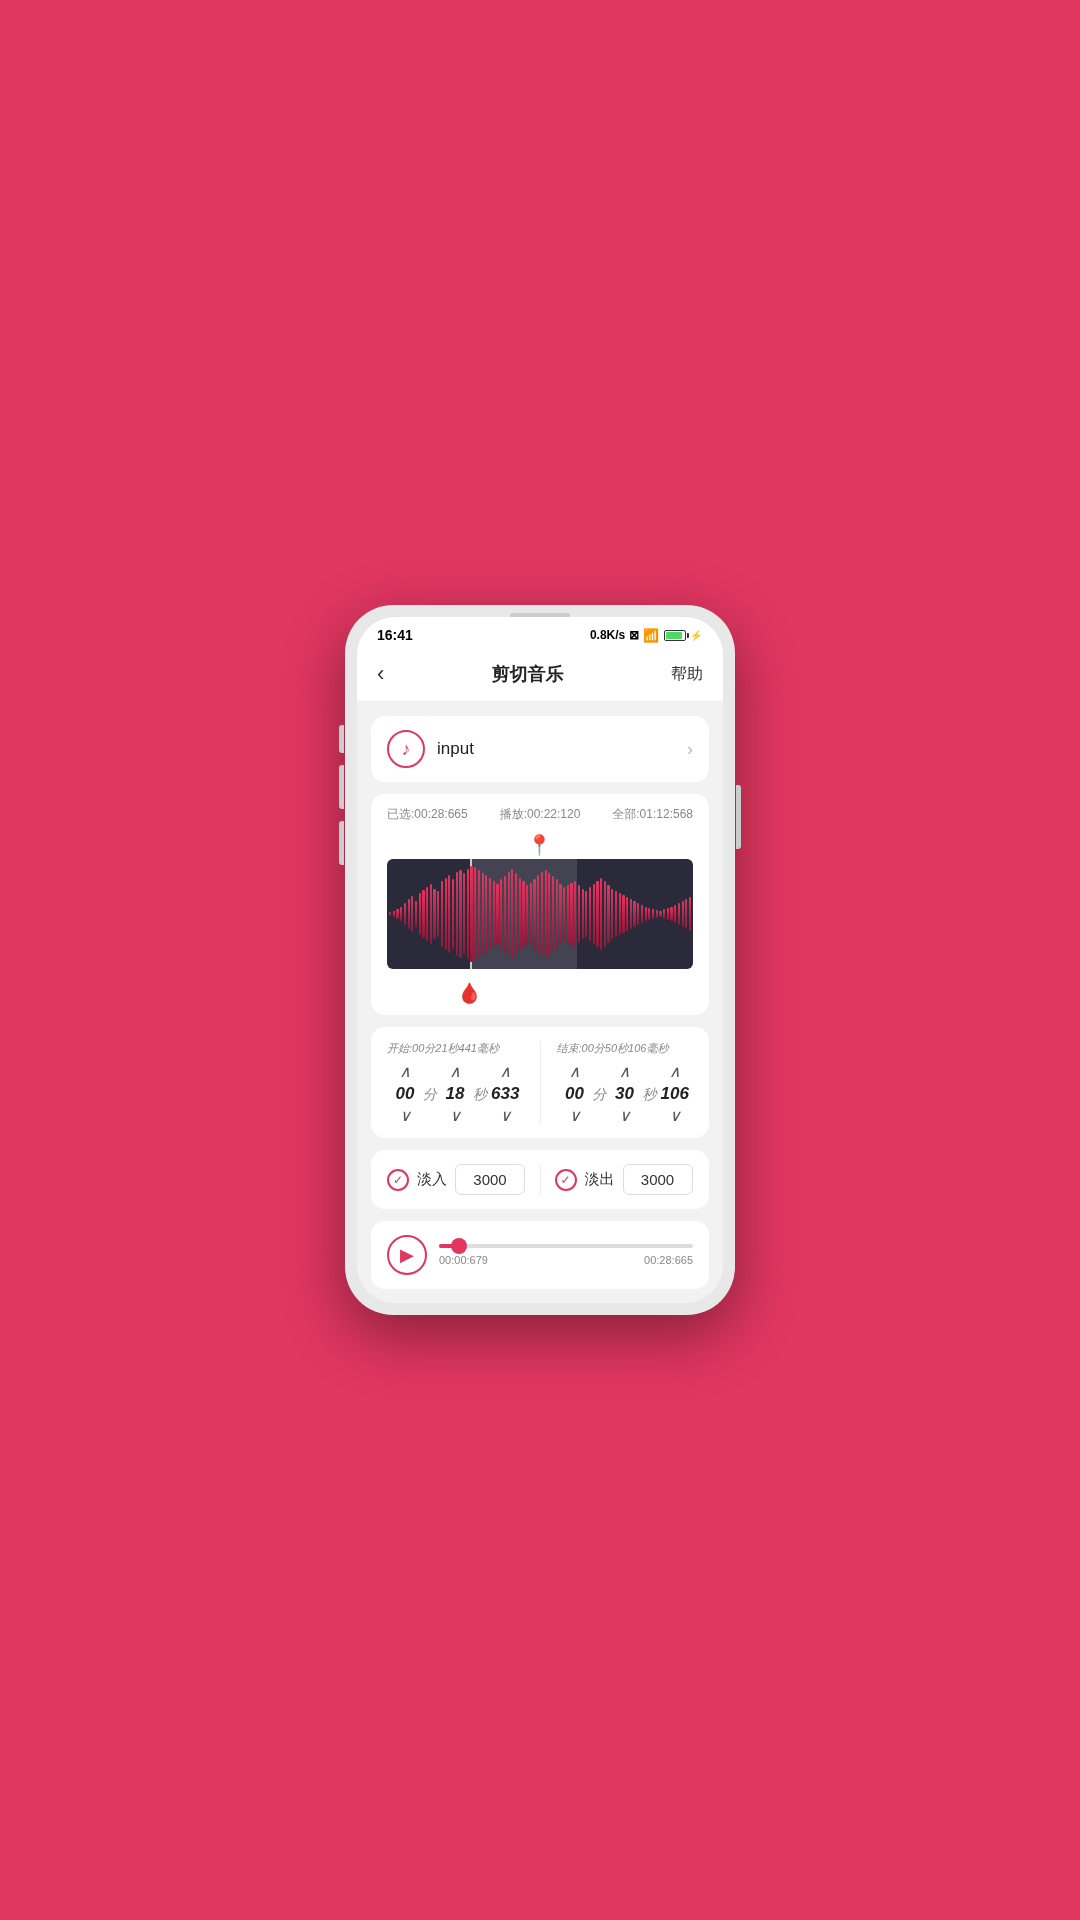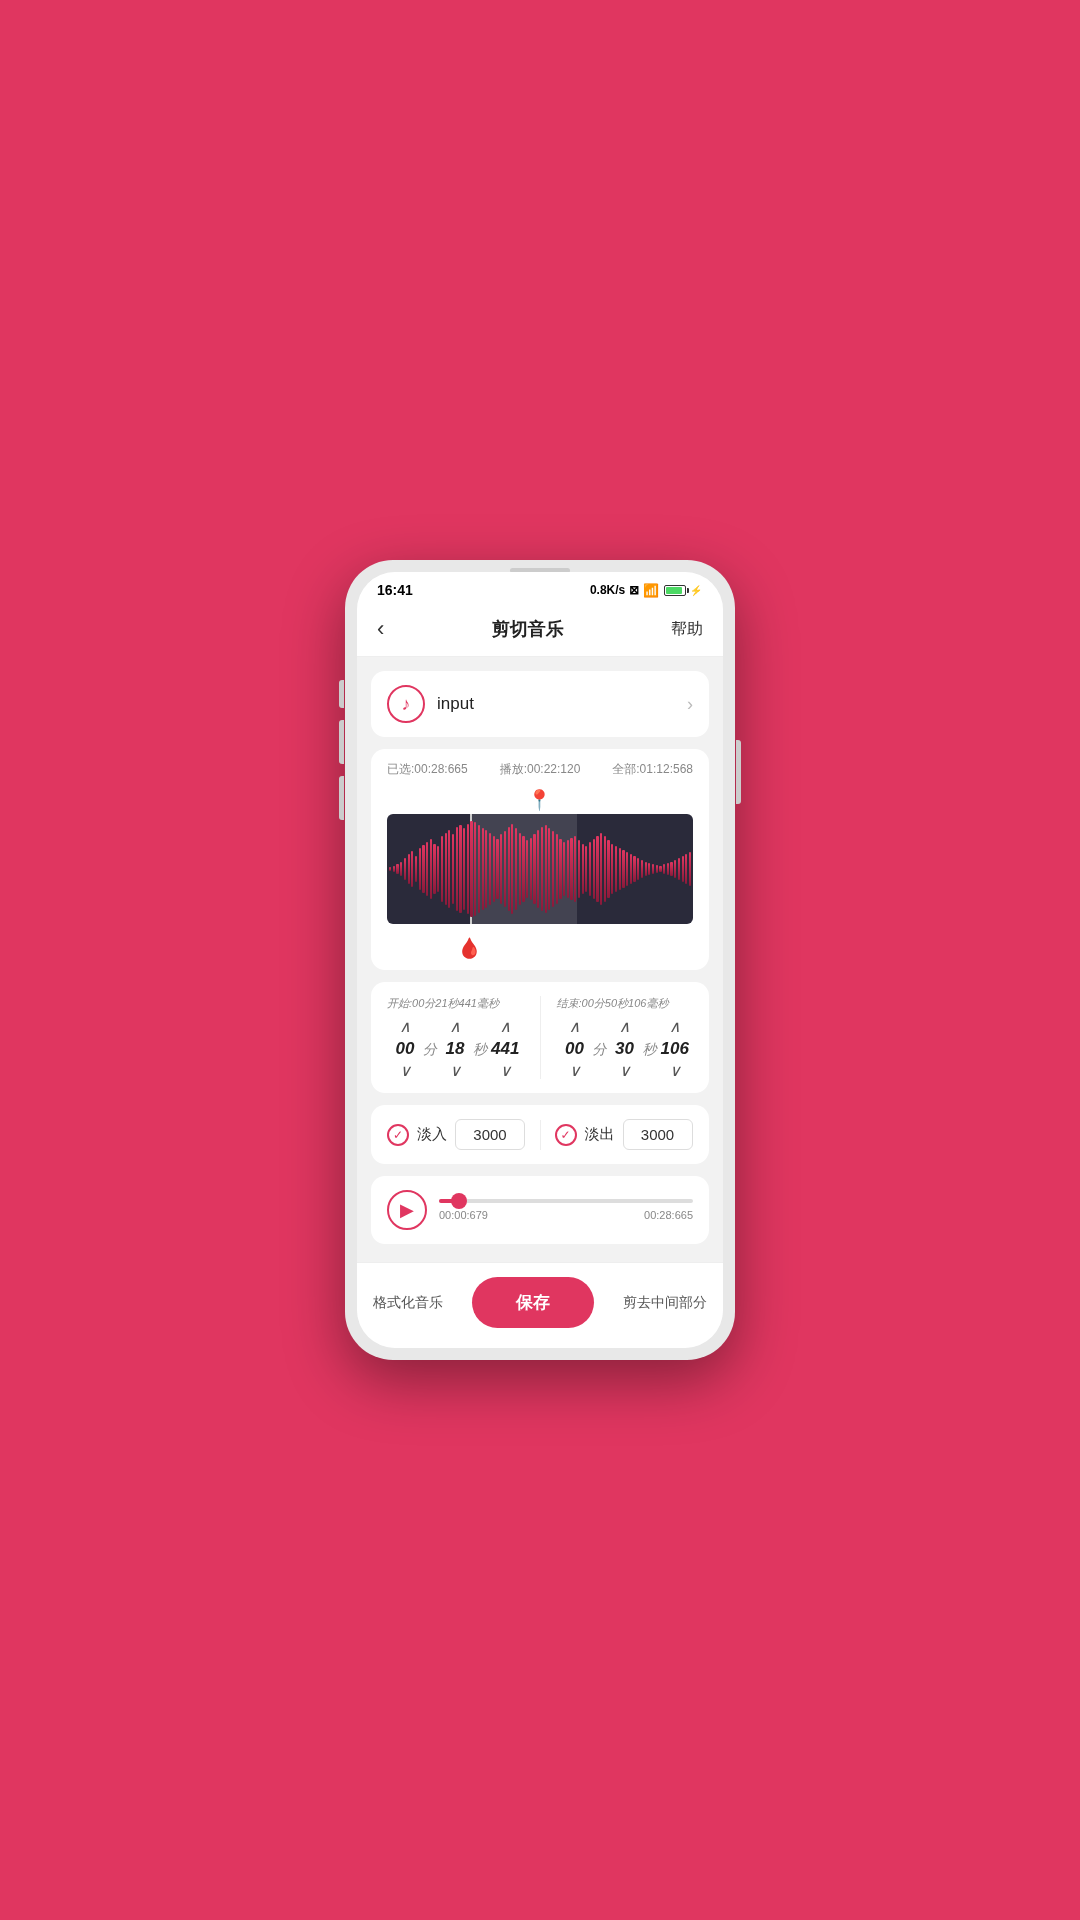--- a/index.html
+++ b/index.html
@@ -569,21 +569,21 @@
               </div>
               <span class="time-sep">分</span>
               <div class="time-unit-col">
                 <span class="time-arrow">∧</span>
                 <span class="time-value">18</span>
                 <span class="time-arrow">∨</span>
               </div>
               <span class="time-sep">秒</span>
               <div class="time-unit-col">
                 <span class="time-arrow">∧</span>
-                <span class="time-value">441</span>
+                <span class="time-value">633</span>
                 <span class="time-arrow">∨</span>
               </div>
             </div>
           </div>
 
           <div class="divider-v"></div>
 
           <div class="time-block">
             <div class="time-label">结束:00分50秒106毫秒</div>
             <div class="time-controls">
@@ -638,20 +638,15 @@
             <div class="playback-times">
               <span>00:00:679</span>
               <span>00:28:665</span>
             </div>
           </div>
         </div>
       </div>
 
     </div>
 
-    <div class="bottom-bar">
-      <span class="bottom-action">格式化音乐</span>
-      <button class="save-btn">保存</button>
-      <span class="bottom-action">剪去中间部分</span>
-    </div>
 
   </div>
 </div>
 
 </body></html>

